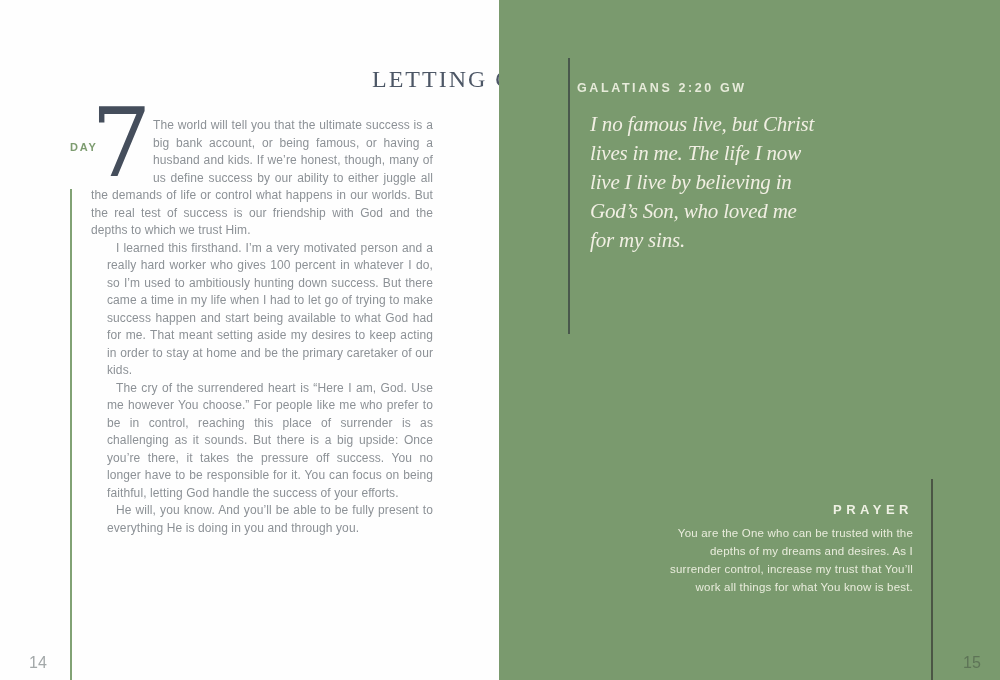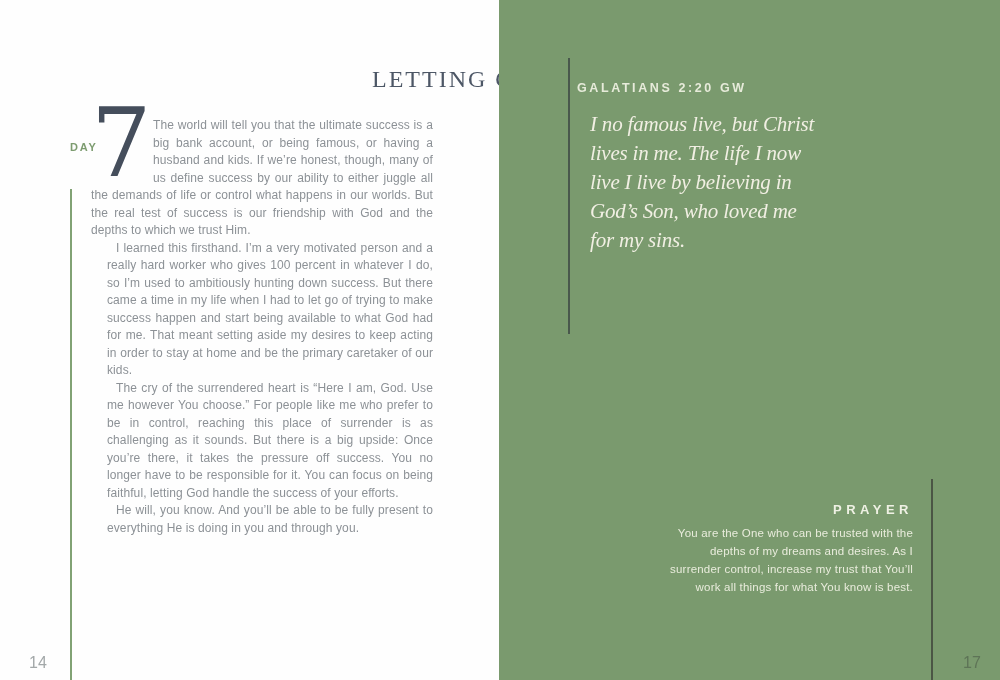--- a/index.html
+++ b/index.html
@@ -96,16 +96,16 @@
     <div class="prayer-label">PRAYER</div>
 
     <div class="prayer">
         <div class="p-line">You are the One who can be trusted with the</div>
         <div class="p-line">depths of my dreams and desires. As I</div>
         <div class="p-line">surrender control, increase my trust that You’ll</div>
         <div class="p-line">work all things for what You know is best.</div>
       </div>
 
     <div class="prayer-rule"></div>
-    <div class="page-num right">17</div>
+    <div class="page-num right">15</div>
   </div>
 
 </div>
 
 </body></html>

